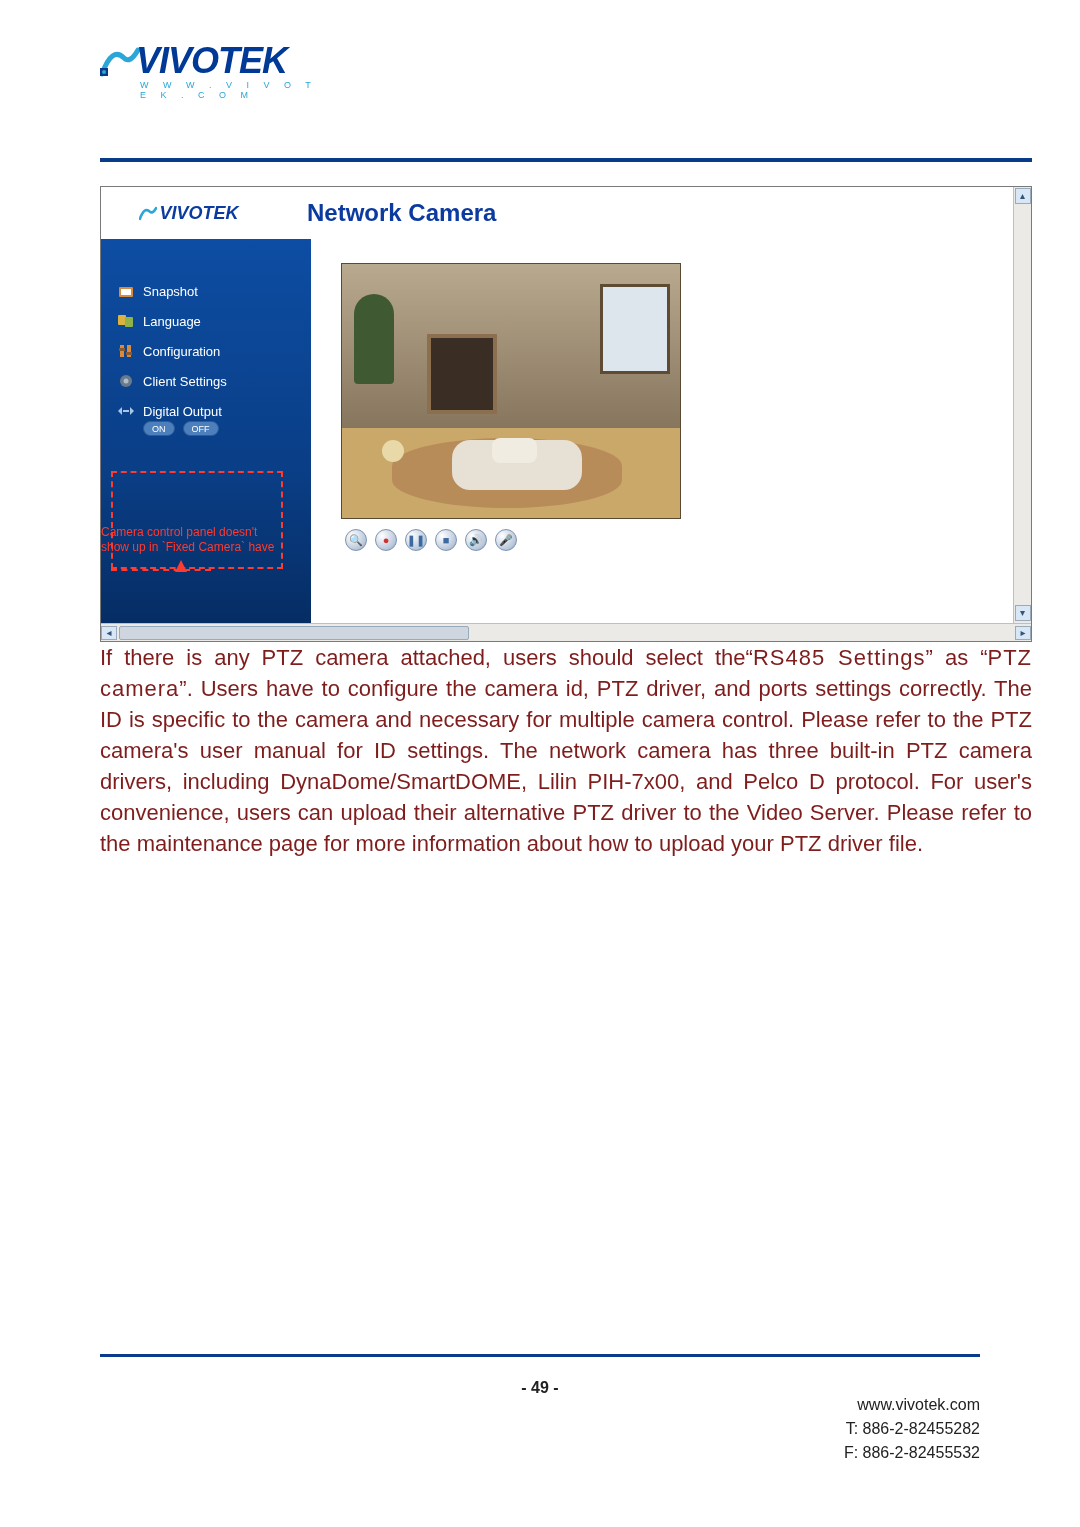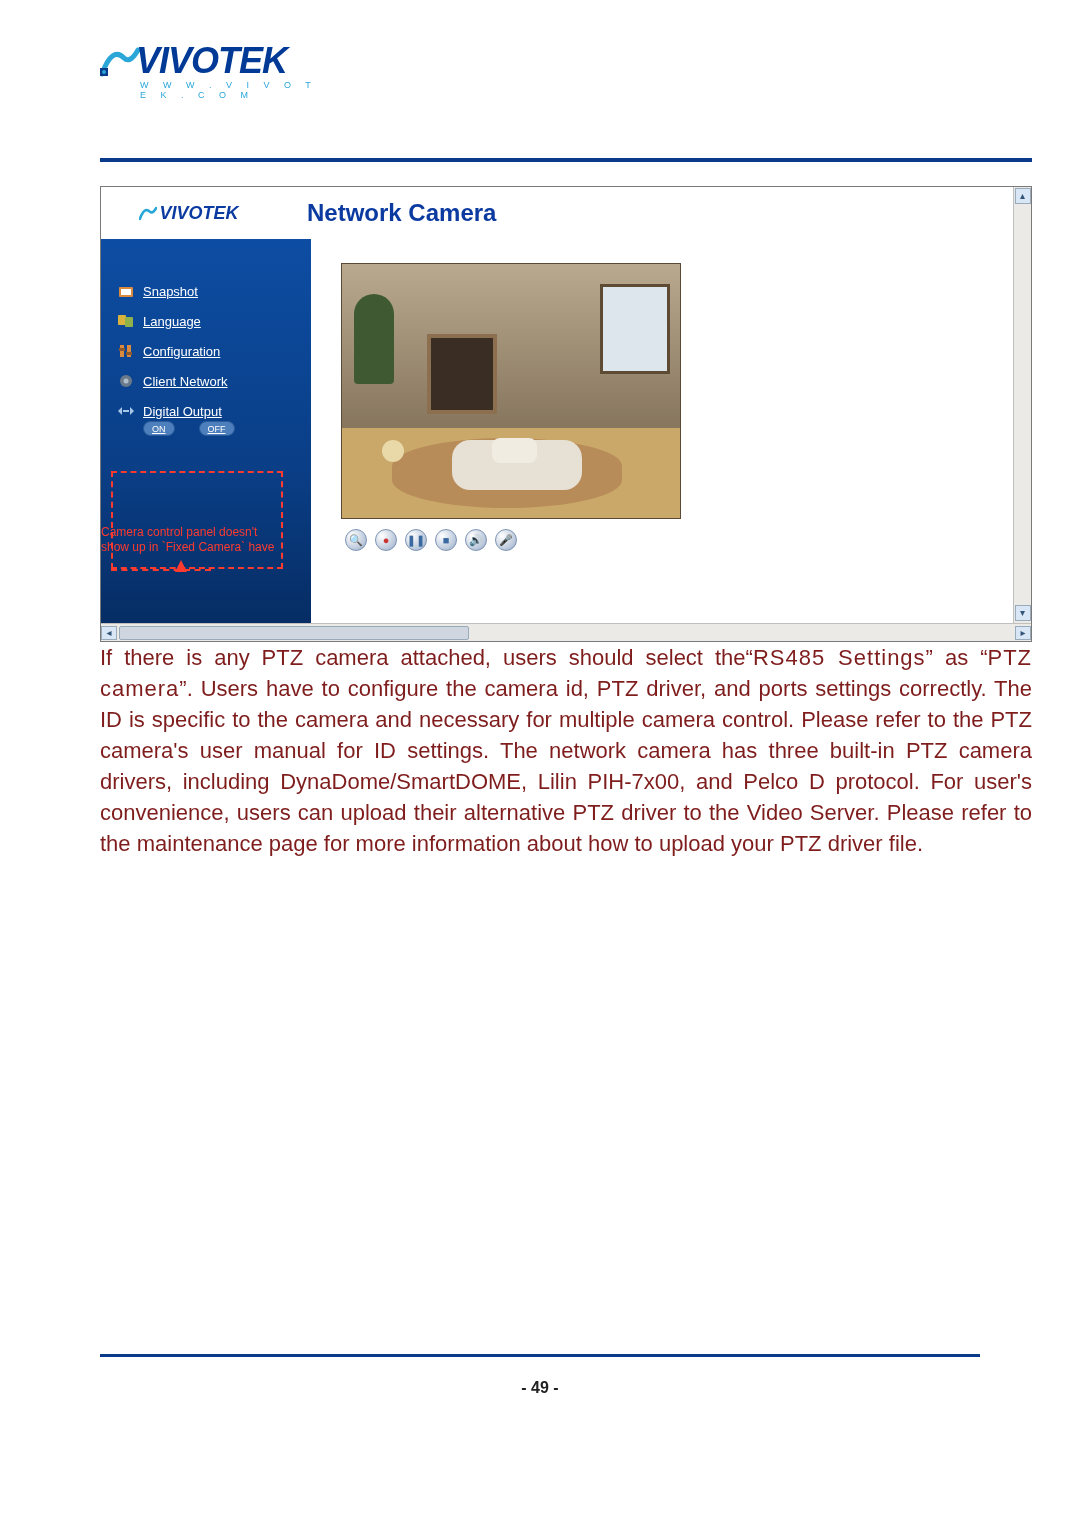--- a/index.html
+++ b/index.html
@@ -12,24 +12,24 @@
   .screenshot-frame { margin-top: 24px; border: 1px solid #7a7a7a; width: 100%; height: 456px; position: relative; background: #fff; }
   .scroll-track-v { position: absolute; right: 0; top: 0; bottom: 18px; width: 18px; background: #eceae6; border-left: 1px solid #bfbfbf; }
   .scroll-btn { width: 16px; height: 16px; background: #d8e6f6; border: 1px solid #9ab; margin: 1px auto; font-size: 10px; text-align: center; line-height: 14px; color: #357; }
   .scroll-track-h { position: absolute; left: 0; right: 0; bottom: 0; height: 18px; background: #eceae6; border-top: 1px solid #bfbfbf; display: flex; justify-content: space-between; align-items: center; }
   .sc-arrow { width: 16px; height: 14px; background: #d8e6f6; border: 1px solid #9ab; font-size: 10px; text-align: center; line-height: 12px; color: #357; }
   .sc-handle-h { position: absolute; left: 18px; width: 350px; height: 14px; top: 2px; background: #cfd6e0; border: 1px solid #9ab; border-radius: 2px; }
   .app-header { display: flex; align-items: center; height: 52px; background: #ffffff; padding-left: 18px; }
   .app-logo-box { width: 140px; height: 38px; display: flex; align-items: center; justify-content: center; }
   .app-title { color: #0b3aa0; font-size: 24px; font-weight: 700; margin-left: 48px; font-family: Verdana, Arial, sans-serif; }
   .app-body { display: flex; height: 384px; }
-  .sidebar { width: 210px; background: linear-gradient(#0d4da3, #0a3e86 60%, #062d64); padding: 44px 0 0 16px; color: #fff; position: relative; text-decoration: underline; }
+  .sidebar { width: 210px; background: linear-gradient(#0d4da3, #0a3e86 60%, #062d64); padding: 44px 0 0 16px; color: #fff; position: relative; }
   .nav-item { display: flex; align-items: center; font-size: 13px; margin-bottom: 14px; cursor: pointer; }
   .nav-icon { width: 18px; height: 16px; margin-right: 8px; display: inline-flex; align-items: center; justify-content: center; }
-  .do-buttons { display: flex; gap: 24px; margin-left: 26px; margin-top: 2px; }
+  .do-buttons { display: flex; gap: 8px; margin-left: 26px; margin-top: 2px; }
   .pill { font-size: 9px; color: #fff; background: #4d7fbc; border: 1px solid #2a5c99; border-radius: 8px; padding: 0 8px; line-height: 14px; height: 15px; }
   .dashed-box { position: absolute; left: 10px; top: 232px; width: 172px; height: 98px; border: 2px dashed #ff3a2e; }
   .dashed-leader { position: absolute; left: 10px; top: 330px; width: 100px; border-top: 2px dashed #ff3a2e; }
   .annotation { position: absolute; top: 338px; left: 0; color: #ff3a2e; font-size: 12px; font-weight: 400; line-height: 15px; z-index: 5; }
   .video-area { flex: 1; background: #fff; position: relative; padding: 24px 0 0 30px; }
   .video-box { width: 340px; height: 256px; background: linear-gradient(#b9a98f, #6b5a42); border: 1px solid #5b4a33; position: relative; overflow: hidden; }
   .room-floor { position:absolute; bottom:0; left:0; right:0; height:90px; background:#c9a86a; }
   .room-rug { position:absolute; bottom:10px; left:50px; width:230px; height:70px; background:#b88c58; border-radius:50%/40%; }
   .couch { position:absolute; bottom:28px; left:110px; width:130px; height:50px; background:#e7e0d4; border-radius:18px; }
   .couch-pillow { position:absolute; bottom:55px; left:150px; width:45px; height:25px; background:#f1ece2; border-radius:8px; }
@@ -110,21 +110,21 @@
           <span>Configuration</span>
         </div>
 
         <div class="nav-item">
           <span class="nav-icon">
             <svg width="16" height="16">
                 <circle cx="8" cy="8" r="6" fill="#6b7a8a"></circle>
                 <circle cx="8" cy="8" r="2.5" fill="#b0bcc9"></circle>
               </svg>
           </span>
-          <span>Client Network</span>
+          <span>Client Settings</span>
         </div>
 
         <div class="nav-item" style="margin-bottom:0;">
           <span class="nav-icon">
             <svg width="18" height="12">
                 <path d="M1 6 L5 2 L5 10 Z" fill="#a8c6e6"></path>
                 <line x1="6" y1="6" x2="12" y2="6" stroke="#a8c6e6" stroke-width="2"></line>
                 <path d="M17 6 L13 2 L13 10 Z" fill="#a8c6e6"></path>
               </svg>
           </span>
@@ -193,14 +193,19 @@
   </div>
 
   <div class="body-text">
     <p>
       <span>If there is any PTZ camera attached, users should select the</span><span>“</span><span style="letter-spacing:1px;">RS485 Settings</span><span>”</span><span> as </span><span>“</span><span style="letter-spacing:1px;">PTZ camera</span><span>”</span><span>. Users have to configure the camera id, PTZ driver, and ports settings correctly. The ID is specific to the camera and necessary for multiple camera control. Please refer to the PTZ camera's user manual for ID settings. The network camera has three built-in PTZ camera drivers, including DynaDome/SmartDOME, Lilin PIH-7x00, and Pelco D protocol. For user's convenience, users can upload their alternative PTZ driver to the Video Server. Please refer to the maintenance page for more information about how to upload your PTZ driver file.</span>
     </p>
   </div>
 
   <div class="footer-rule"></div>
   <div class="page-num">- 49 -</div>
+  <div class="footer-contact">
+    <div>www.vivotek.com</div>
+    <div>T: 886-2-82455282</div>
+    <div>F: 886-2-82455532</div>
+  </div>
 
 </div>
 
 </body></html>

